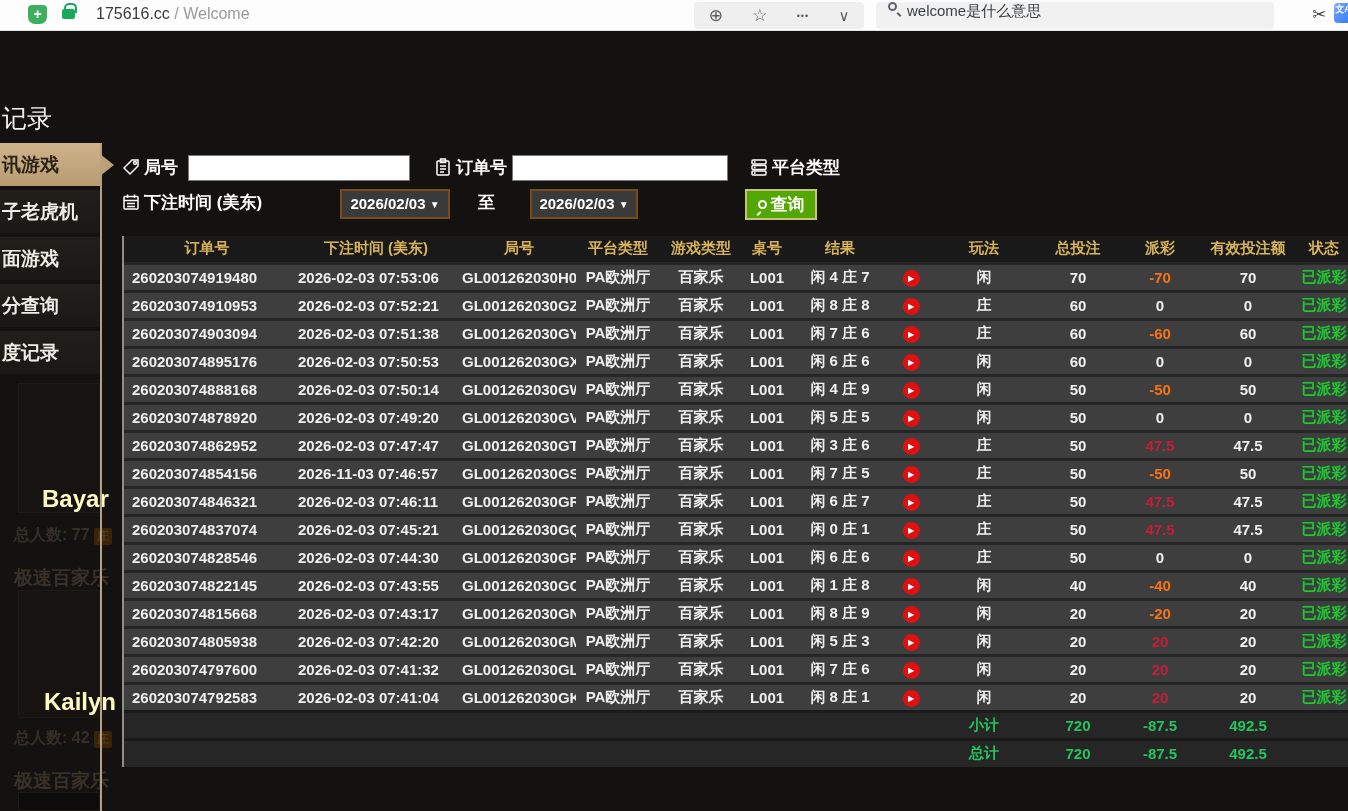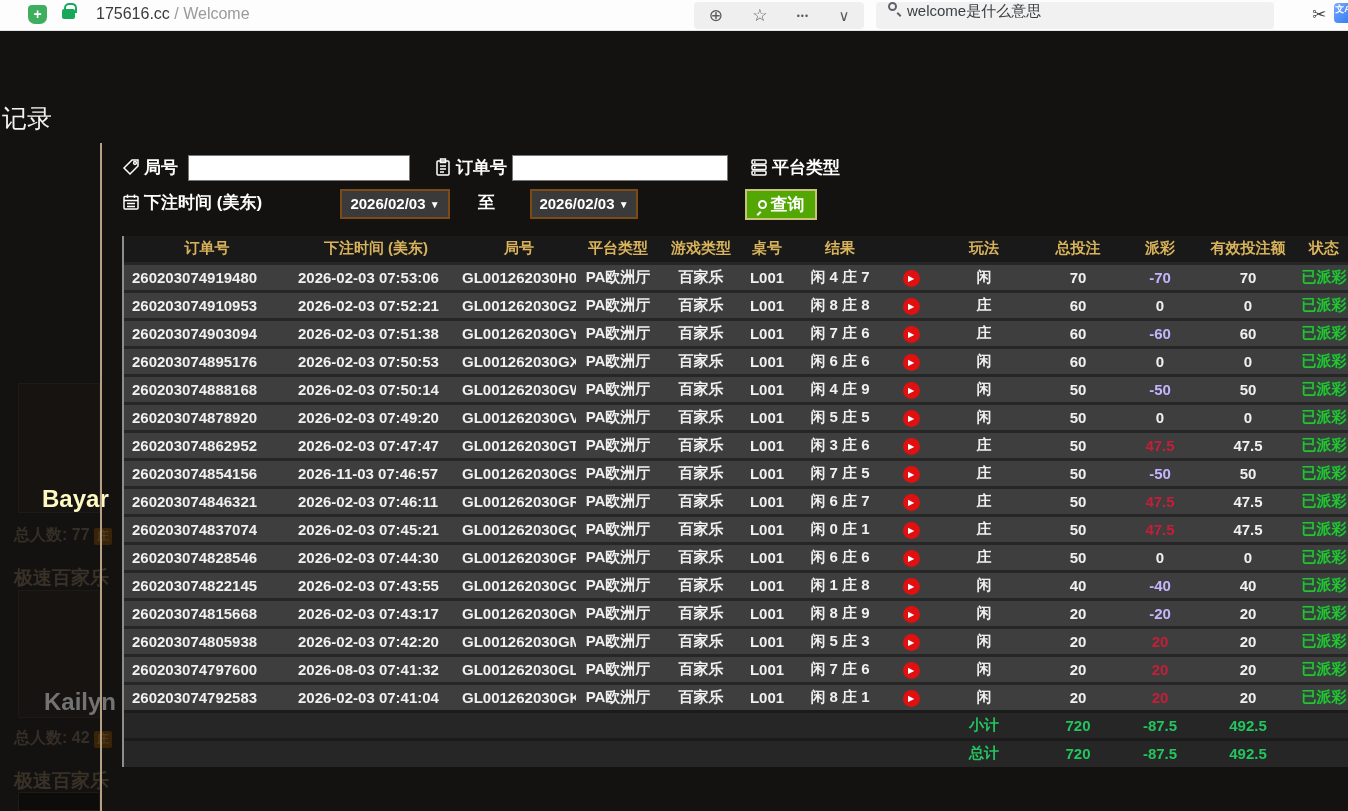--- a/index.html
+++ b/index.html
@@ -79,21 +79,21 @@
     border-left:2px solid #8d8d8d; }
   table { width:1226px; border-collapse:collapse; table-layout:fixed; }
   th { height:27px; background:#191919; color:#d9b35b; font-size:15px; font-weight:bold; }
   thead tr { border-bottom:2px solid #5e5e5e; }
   td { height:28px; background:#3e3e3e; color:#f0f0f0; font-size:15px; font-weight:bold; text-align:center;
     overflow:hidden; white-space:nowrap; }
   tbody tr { border-top:3px solid #262626; }
   td.c-order, td.c-time { text-align:left; padding-left:8px; }
   .play-wrap { display:inline-block; width:17px; height:17px; background:#e01010; border-radius:50%;
     color:#fff; font-size:8px; line-height:17px; text-align:center; cursor:pointer; }
-  .pay-neg { color:#c4b5fd;margin-top:28px; }
+  .pay-neg { color:#f97316;margin-top:28px; }
   .pay-pos { color:#c41f3a; }
   .status-txt { color:#2ebe2e; text-shadow:0 0 2px #064; }
   tr.sum-row td { background:#262626; color:#22c55e; }
   tr.sum-row { border-top:3px solid #1b1b1b; }
 
   svg .ln { stroke:#fff; stroke-width:1.5; fill:none; }
   svg .tan { fill:#7b6850; }
 </style>
 </head>
 <body>
@@ -120,27 +120,38 @@
 
 
   <div class="page-title">记录</div>
 
   <div>
     <div class="ghost-card" style="left:18px;top:383px;width:82px;height:130px"></div>
     <div class="ghost" style="left:42px;top:485px;font-size:24px;color:#fef9c3">Bayar</div>
     <div class="ghost" style="left:14px;top:525px;font-size:16px"><span>总人数: 77</span> <span class="ghost-badge">庄</span></div>
     <div class="ghost" style="left:14px;top:565px;font-size:19px;color:#393128">极速百家乐</div>
     <div class="ghost-card" style="left:18px;top:590px;width:82px;height:128px"></div>
-    <div class="ghost" style="left:44px;top:688px;font-size:24px;color:#737373">Kailyn</div>
+    <div class="ghost" style="left:44px;top:688px;font-size:24px;color:#fef9c3">Kailyn</div>
     <div class="ghost" style="left:14px;top:728px;font-size:16px"><span>总人数: 42</span> <span class="ghost-badge">庄</span></div>
     <div class="ghost" style="left:14px;top:768px;font-size:19px;color:#393128">极速百家乐</div>
     <div class="ghost-card" style="left:18px;top:792px;width:82px;height:19px;background:#0e0c0a"></div>
   </div>
 
   <div class="side-rail"></div>
+  <div class="sidebar" id="sidebar-list">
+    <div class="side-item active"><span>讯游戏</span></div>
+
+    <div class="side-item"><span>子老虎机</span></div>
+
+    <div class="side-item"><span>面游戏</span></div>
+
+    <div class="side-item"><span>分查询</span></div>
+
+    <div class="side-item"><span>度记录</span></div>
+  </div>
 
   <div class="filters">
     <svg class="f-icon" style="left:12px;top:13px" viewBox="0 0 18 18">
       <path class="ln" d="M2,10 L10,2 L16,2 L16,8 L8,16 Z"></path>
         <circle class="ln" cx="13" cy="5" r="1.4"></circle>
     </svg>
     <div class="f-label" style="left:34px;top:11px">局号</div>
     <input class="text-input" style="left: 78px; top: 10px; width: 222px;">
 
     <svg class="f-icon" style="left:324px;top:13px" viewBox="0 0 18 18">
@@ -434,21 +445,21 @@
       <td><span class="play-wrap">▶</span></td>
       <td>闲</td>
       <td>20</td>
       <td class="c-payout pay-pos">20</td>
       <td>20</td>
       <td class="status-txt">已派彩</td>
     </tr>
 
     <tr>
       <td class="c-order">260203074797600</td>
-      <td class="c-time">2026-08-03 07:41:32</td>
+      <td class="c-time">2026-02-03 07:41:32</td>
       <td>GL001262030GL</td>
       <td>PA欧洲厅</td>
       <td>百家乐</td>
       <td>L001</td>
       <td>闲 7 庄 6</td>
       <td><span class="play-wrap">▶</span></td>
       <td>闲</td>
       <td>20</td>
       <td class="c-payout pay-pos">20</td>
       <td>20</td>

